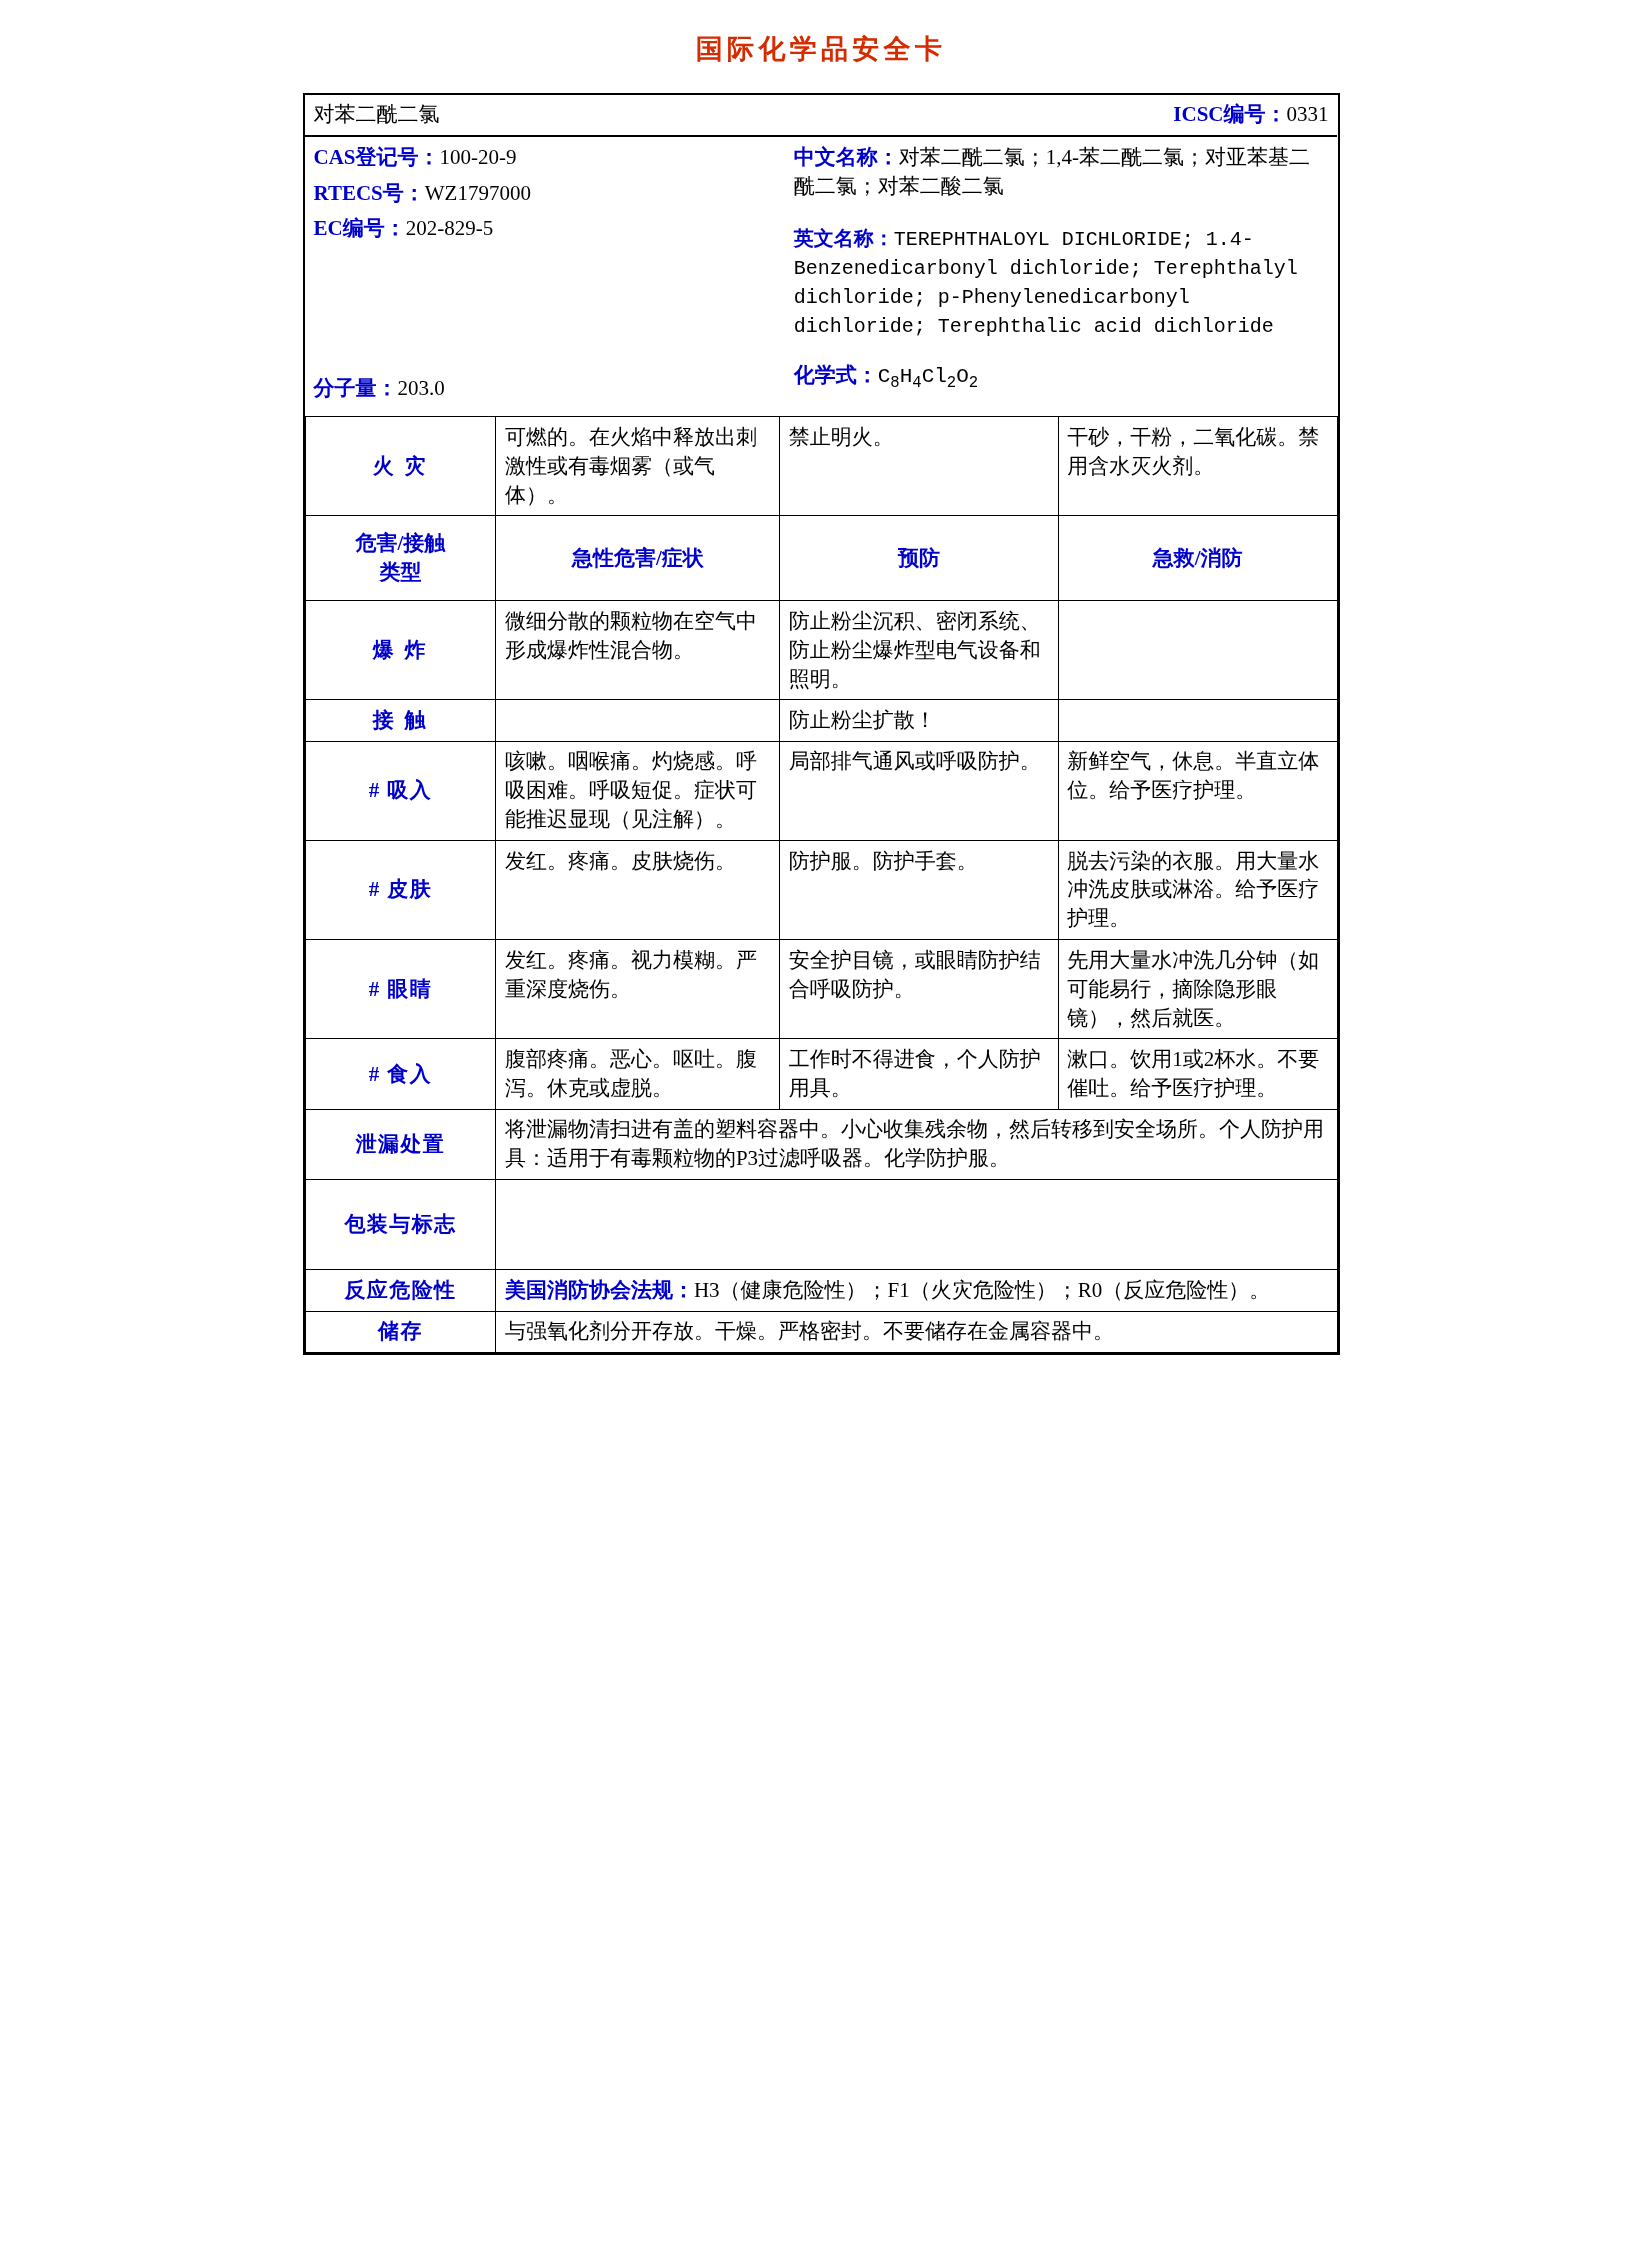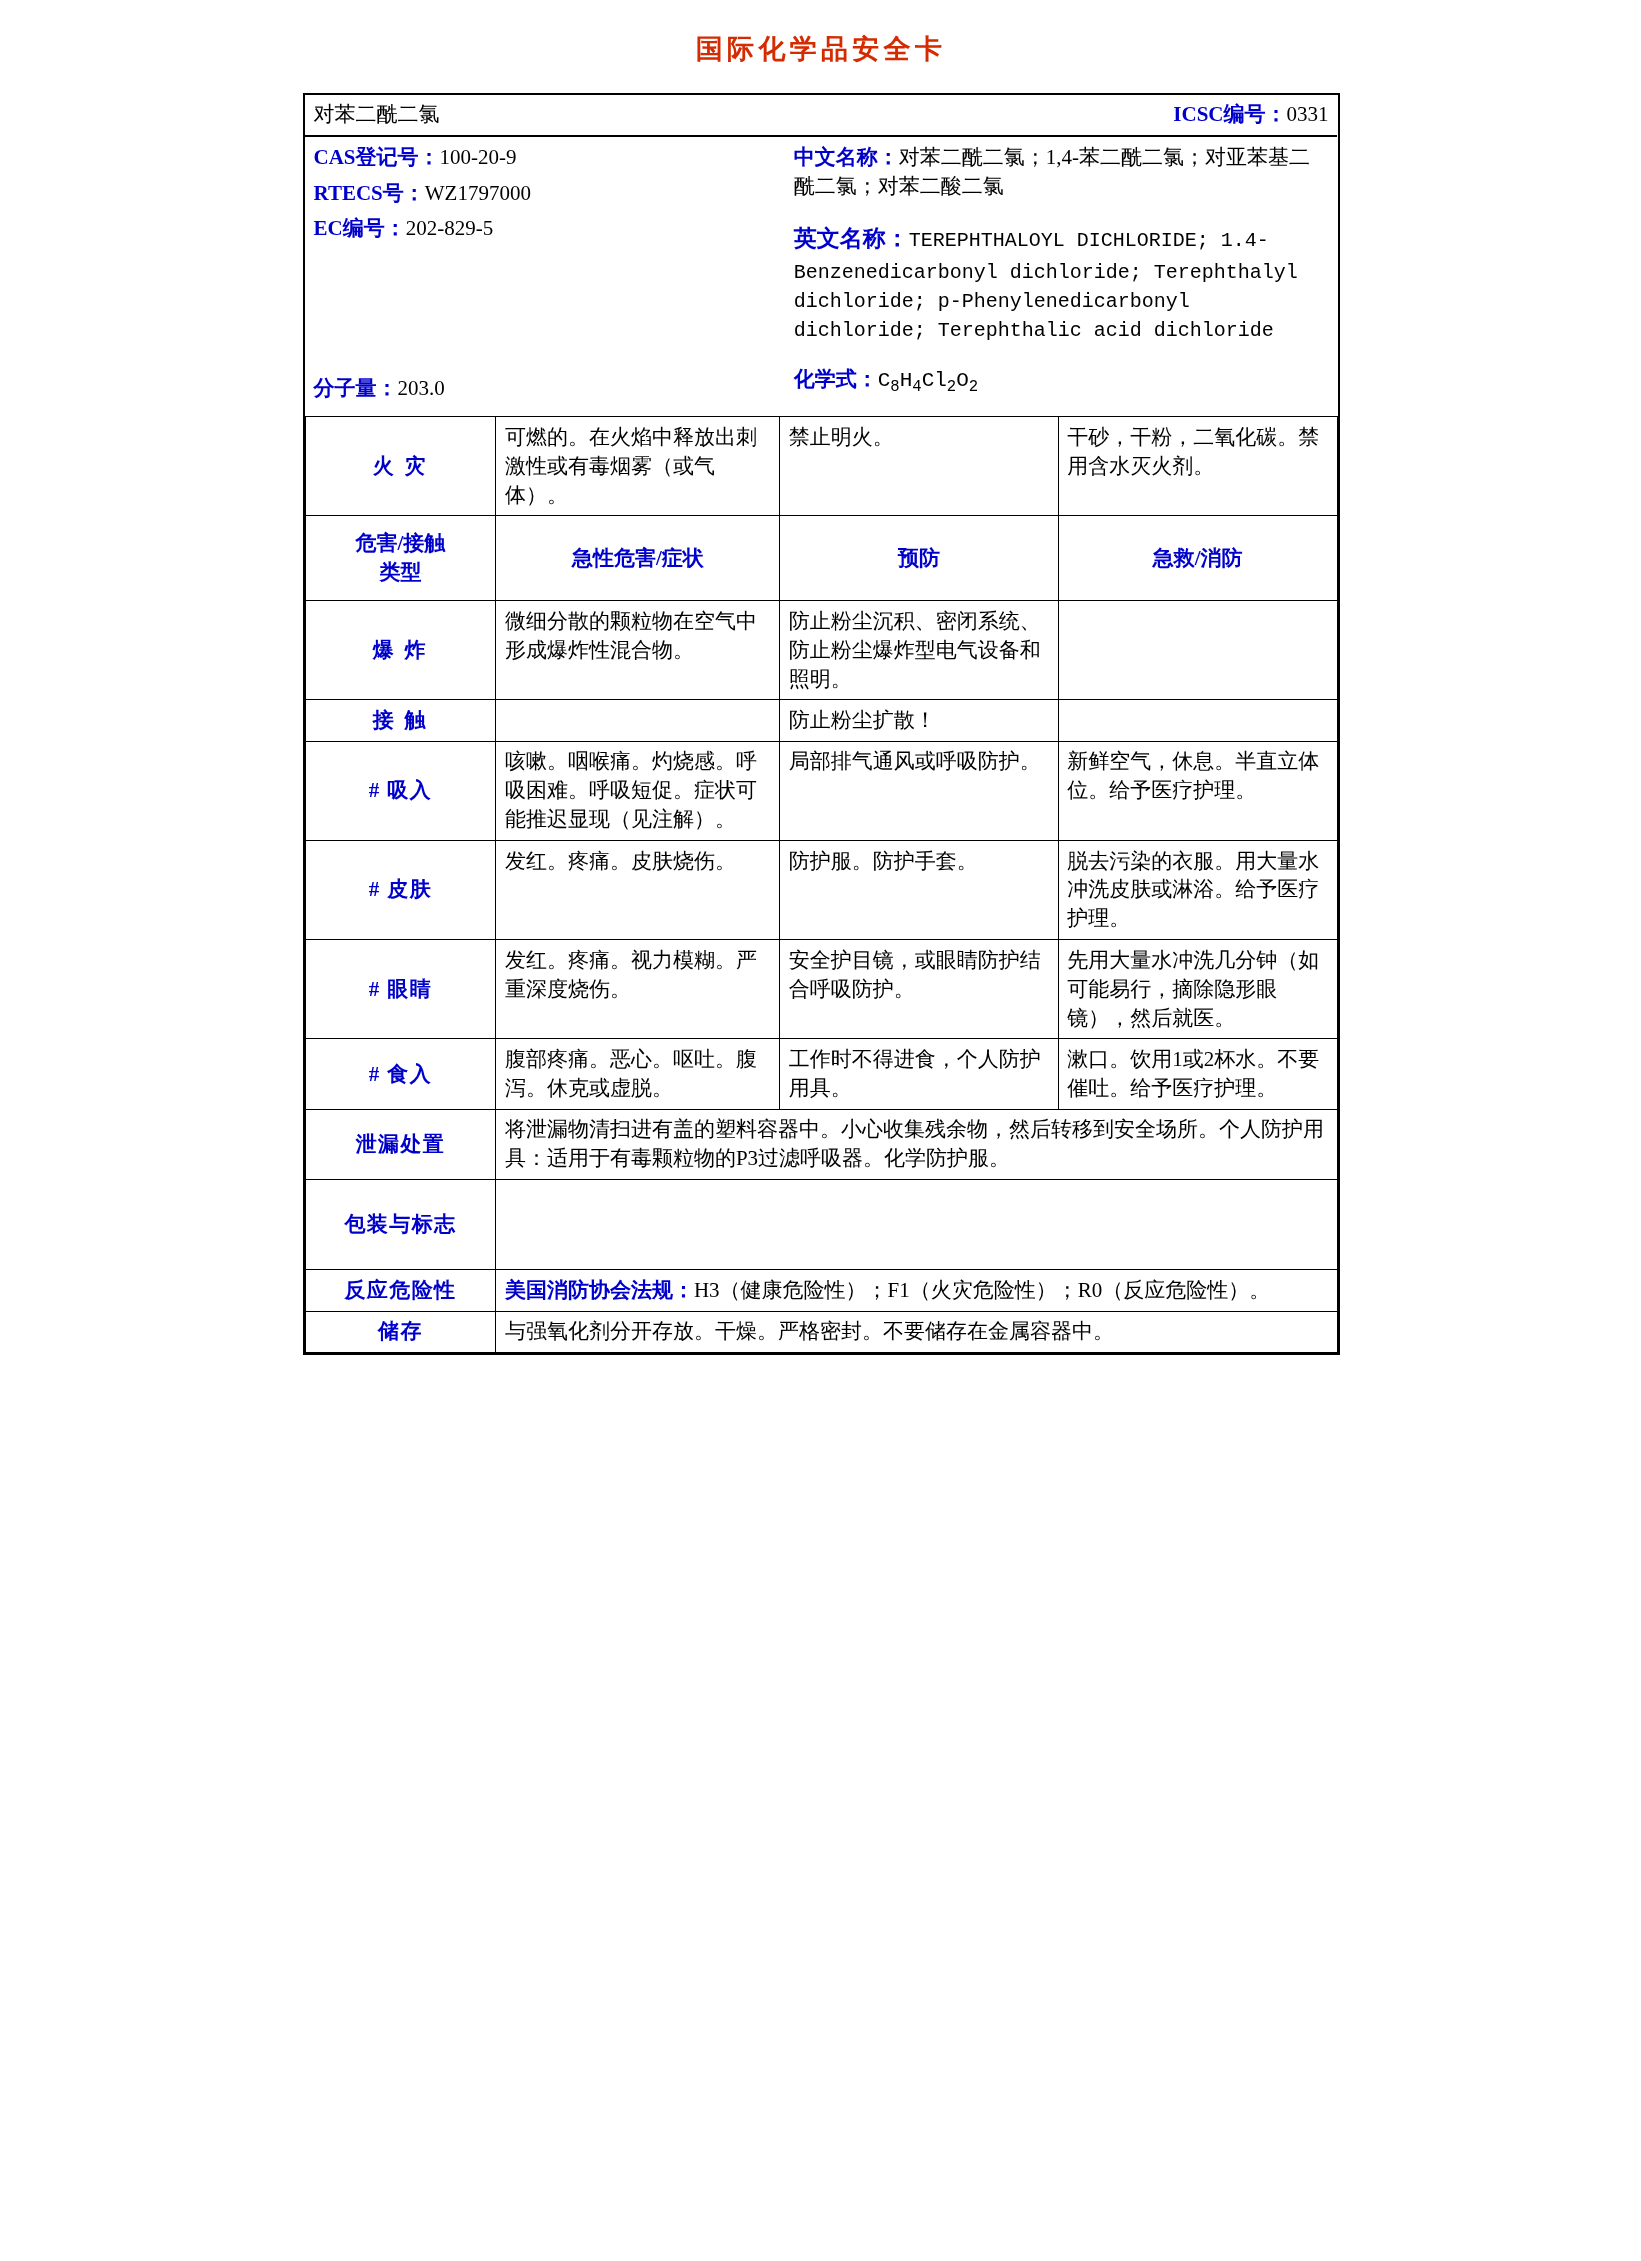--- a/index.html
+++ b/index.html
@@ -72,22 +72,22 @@
   .idblock .right {
     padding-left: 14px;
   }
   .idline { margin-bottom: 7px; }
   .en-names {
     font-family: "Liberation Mono", "DejaVu Sans Mono", monospace;
     font-size: 20px;
     line-height: 1.45;
   }
   .en-names .label {
-    font-family: Liberation Mono, monospace;
-    font-size: 23px;
+    font-family: Liberation Serif, serif;
+    font-size: 20px;
   }
   .formula {
     font-family: "Liberation Mono", "DejaVu Sans Mono", monospace;
     font-size: 21px;
   }
   .formula sub {
     font-size: 15.6px;
   }
   .colhead {
     text-align: center;

